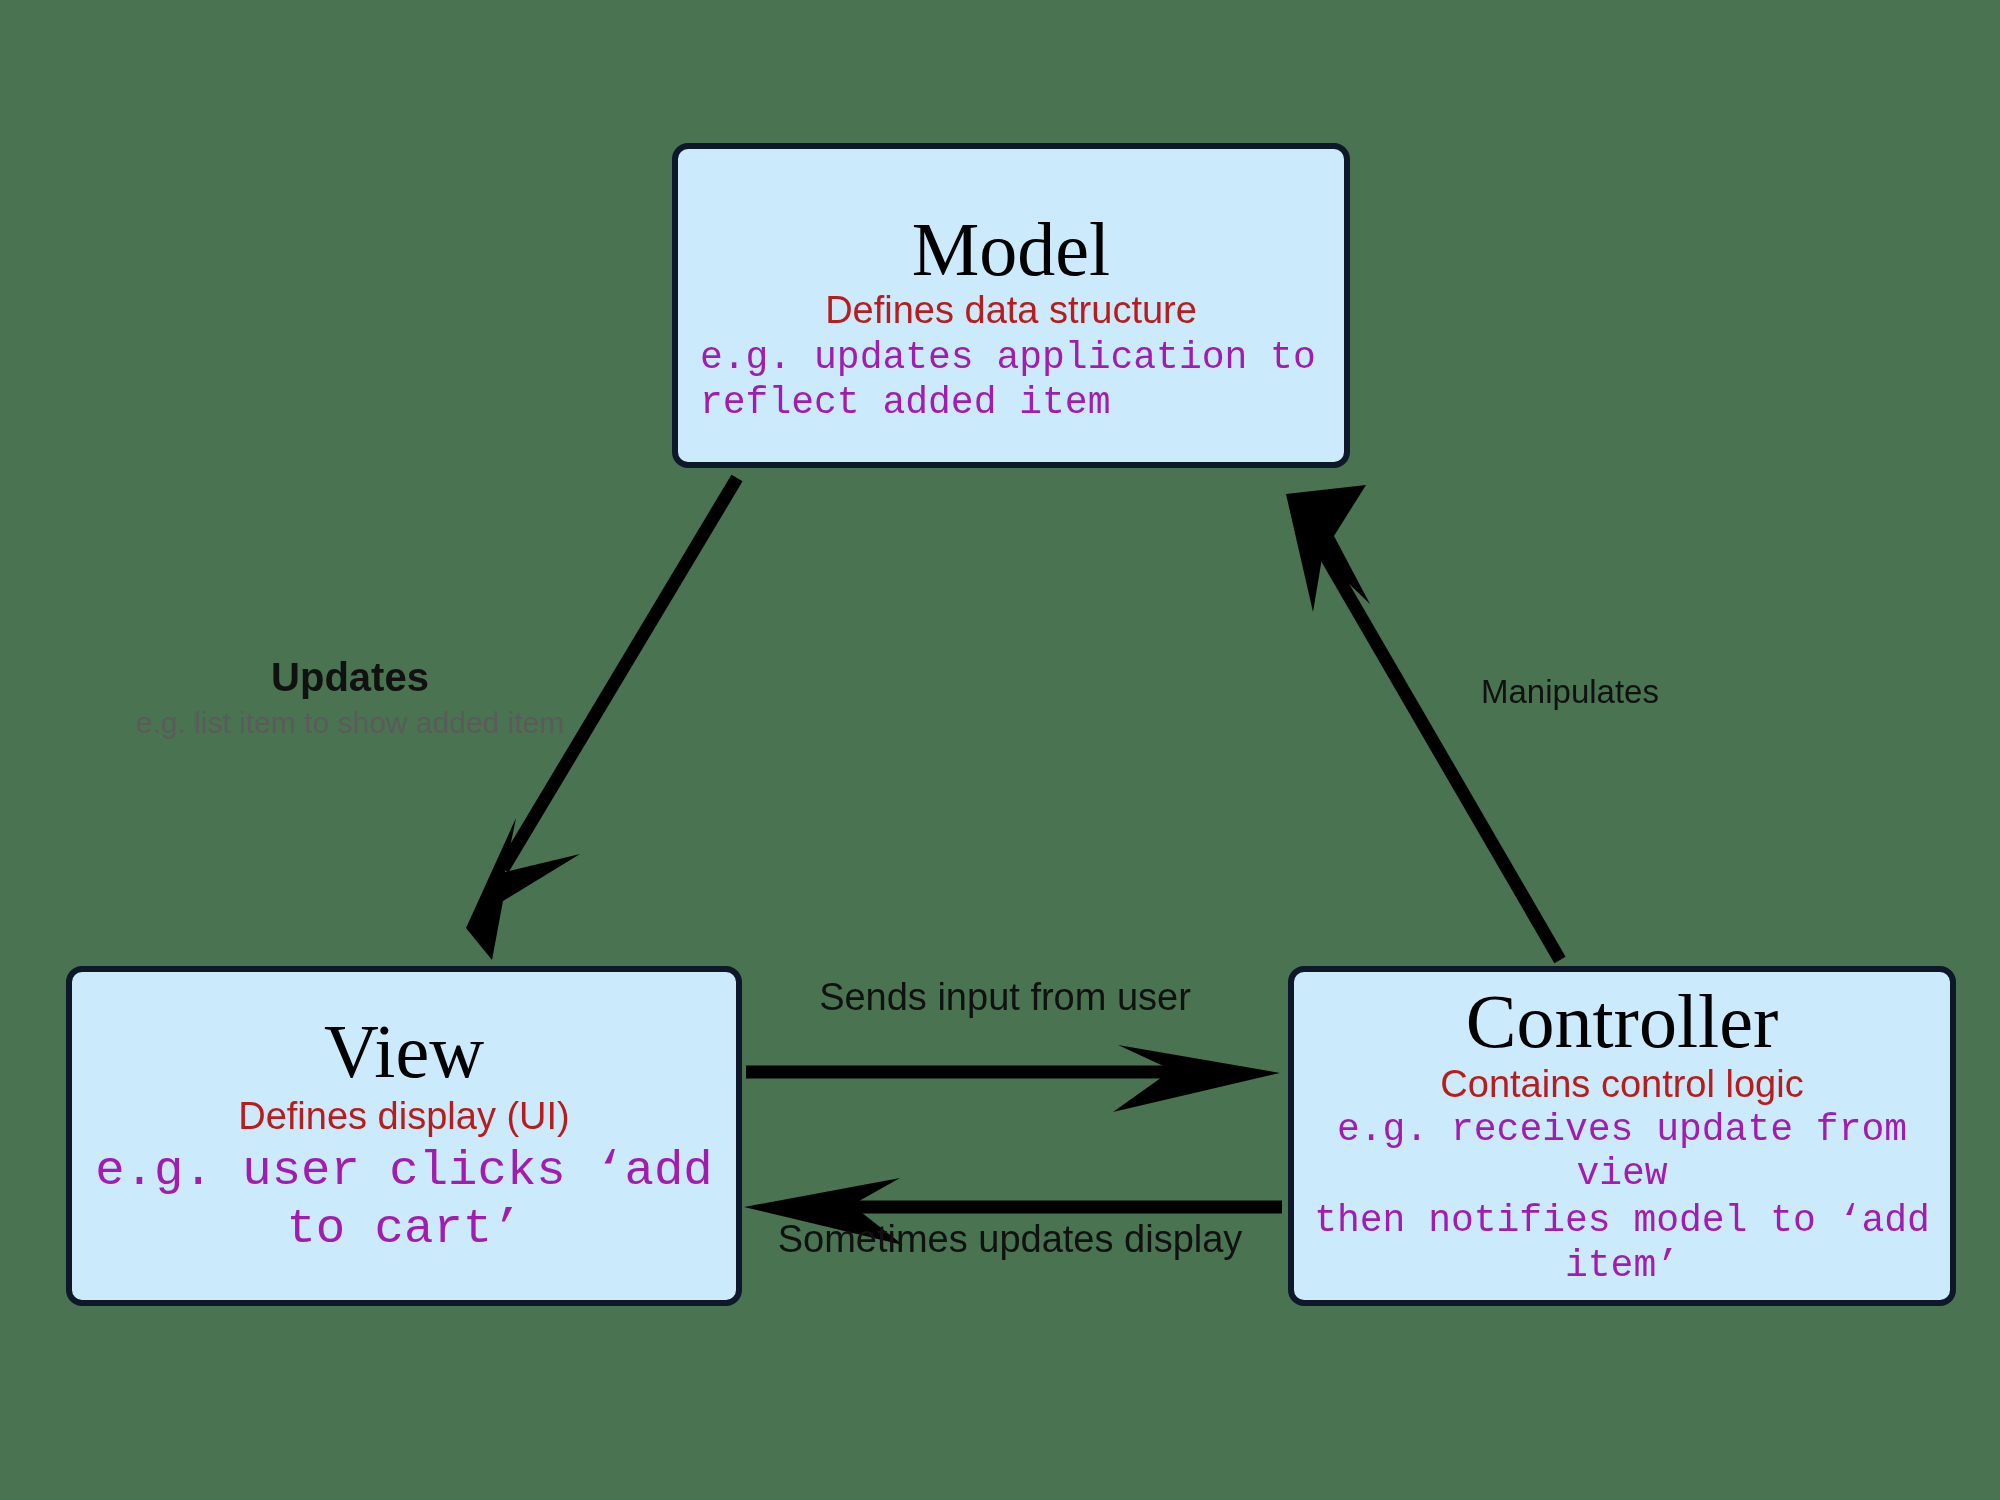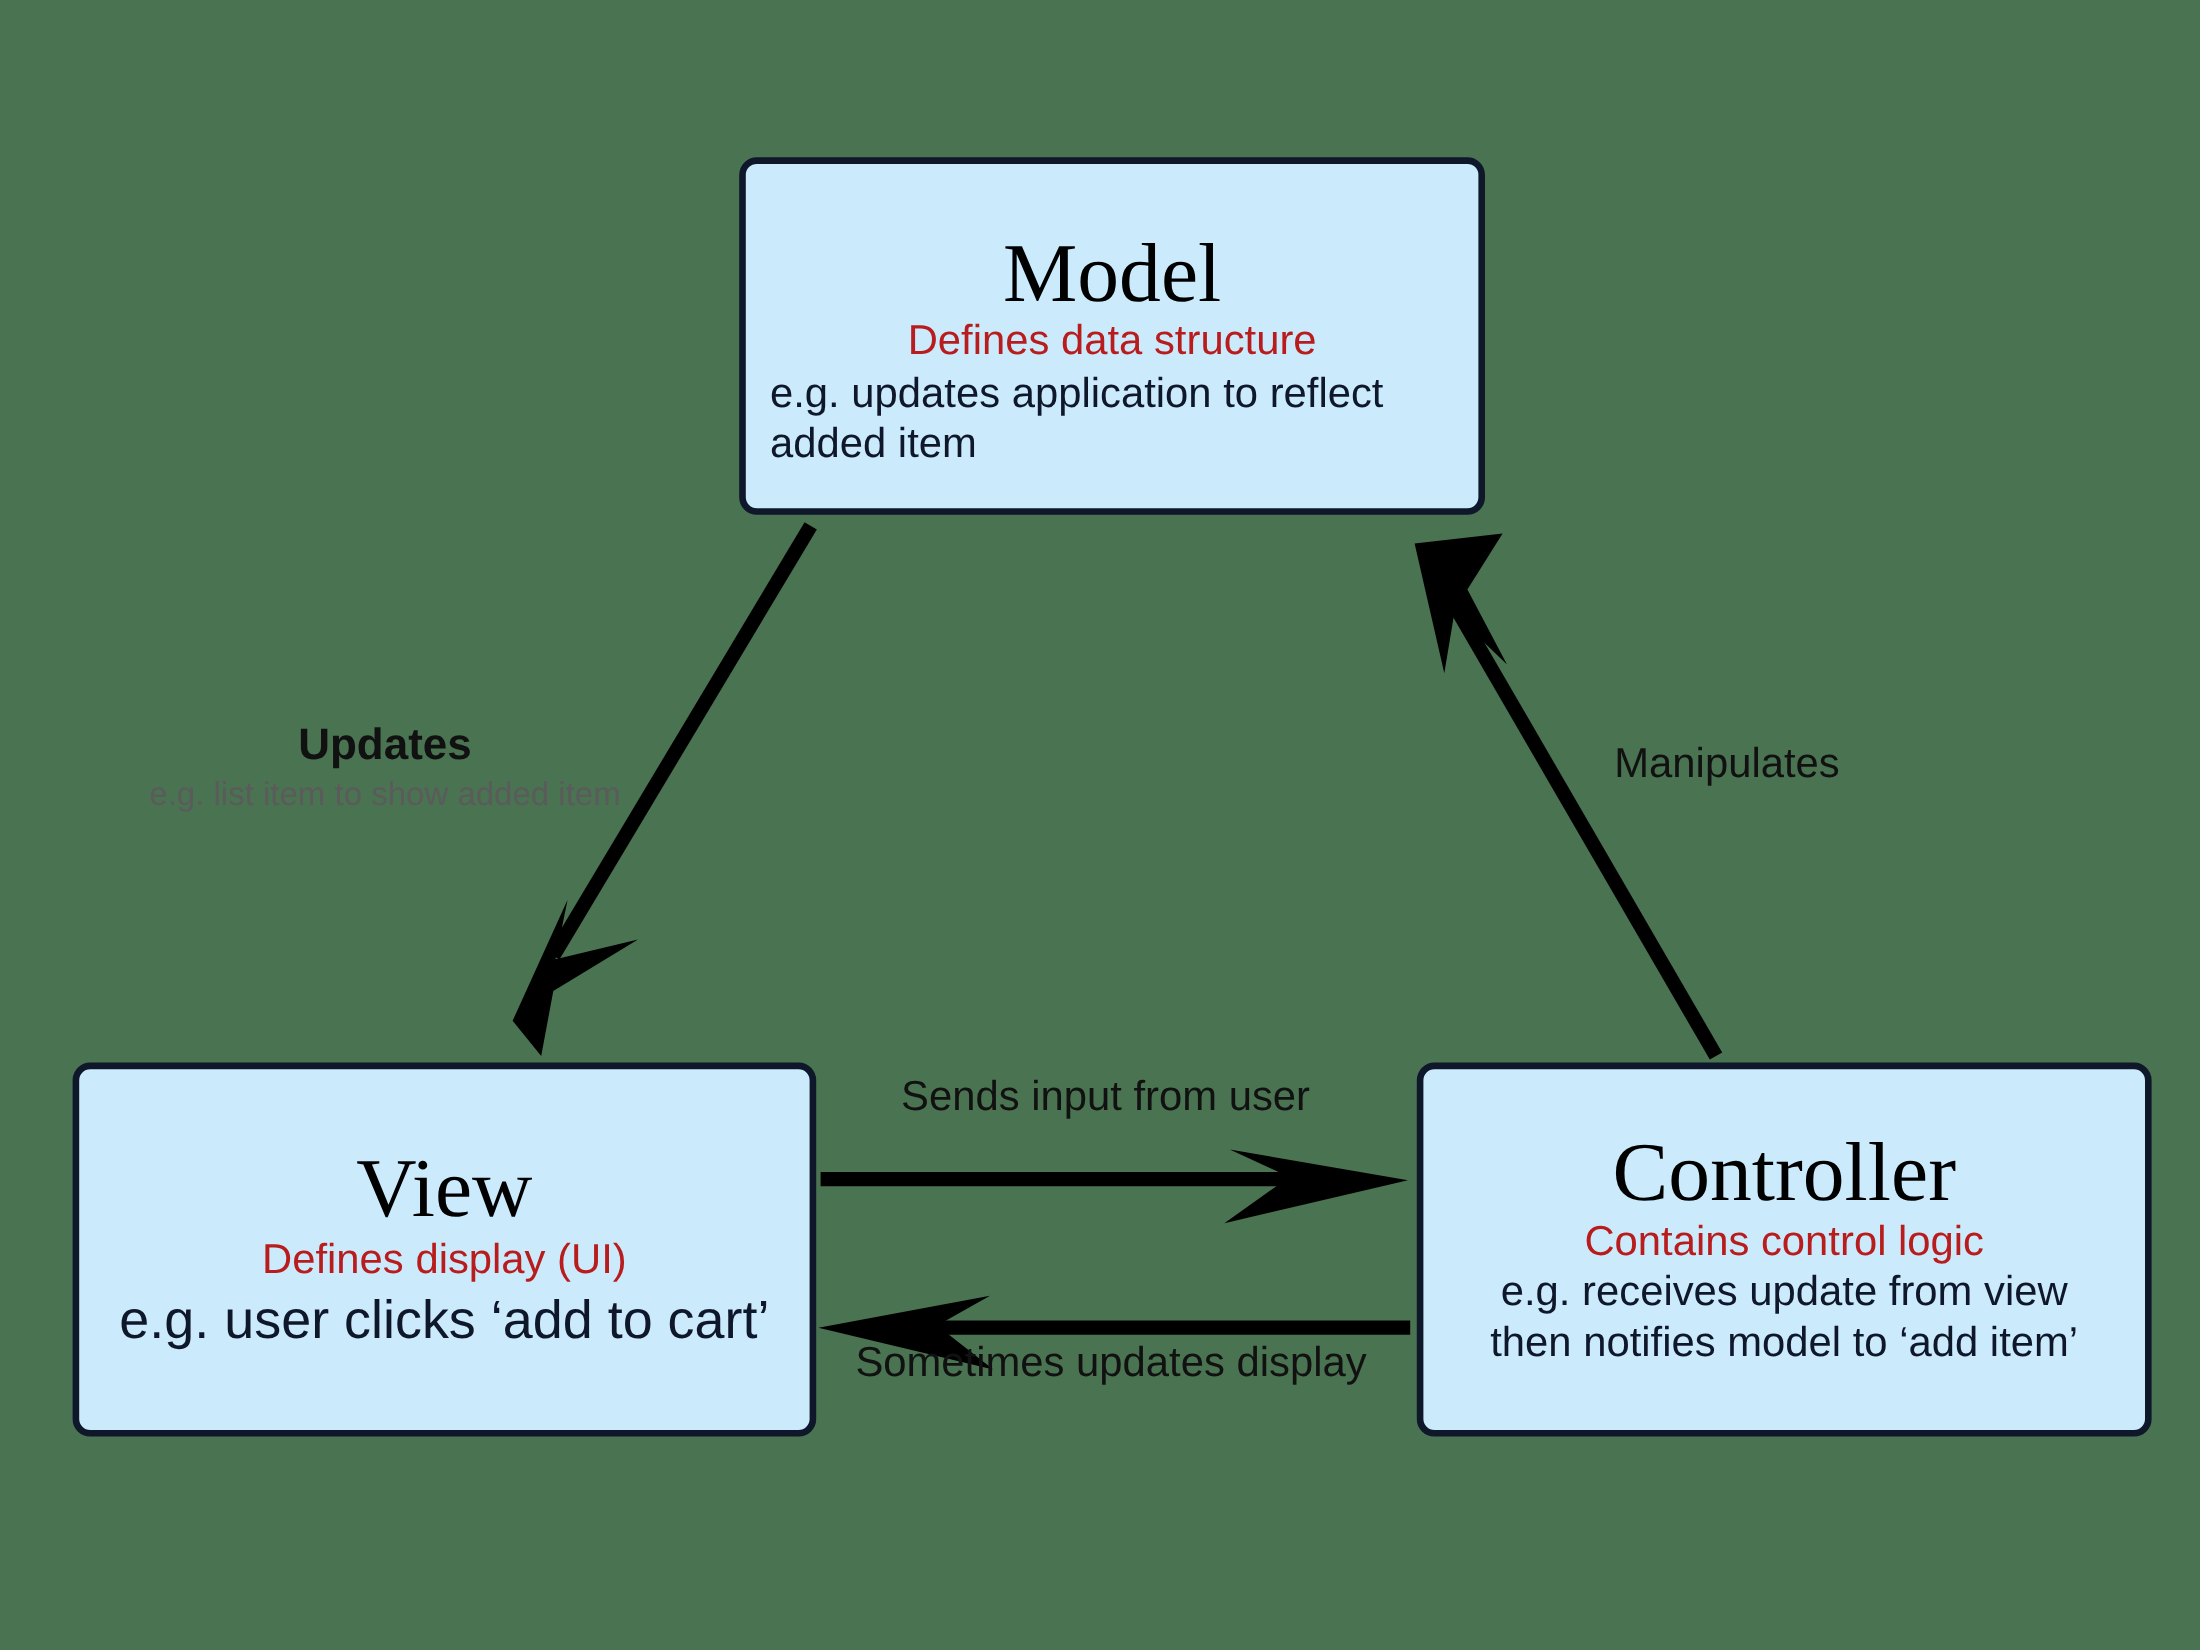--- a/index.html
+++ b/index.html
@@ -45,22 +45,22 @@
     color: #000000;
     line-height: 1.0;
     letter-spacing: 0px;
   }
   .node-sub {
     font-family: "Liberation Sans", sans-serif;
     color: #b91c1c;
     line-height: 1.12;
   }
   .node-eg {
-    font-family: Liberation Sans, sans-serif;
-    color: #0f172a;
+    font-family: Liberation Mono, monospace;
+    color: #a21caf;
     line-height: 1.18;
   }
 
   
   #model-box {
     left: 672px;
     top: 143px;
     width: 678px;
     height: 325px;
     padding-top: 26px;
@@ -106,21 +106,21 @@
     font-family: "Liberation Sans", sans-serif;
     color: #5b5b5b;
     display: block;
   }
 
   #label-updates      { left: 120px; top: 655px; width: 460px; }
   #label-updates .edge-main { font-size: 40px; font-weight: bold; }
   #label-updates .edge-eg   { font-size: 30px; margin-top: 6px; }
 
   #label-manipulates  { left: 1400px; top: 673px; width: 340px; }
-  #label-manipulates .edge-main { font-size: 38px; font-weight: normal; }
+  #label-manipulates .edge-main { font-size: 33px; font-weight: normal; }
 
   #label-sends        { left: 755px; top: 976px; width: 500px; }
   #label-sends .edge-main { font-size: 38px; font-weight: normal; }
 
   #label-sometimes    { left: 750px; top: 1218px; width: 520px; }
   #label-sometimes .edge-main { font-size: 38px; font-weight: normal; }
 </style>
 </head>
 <body>
 

